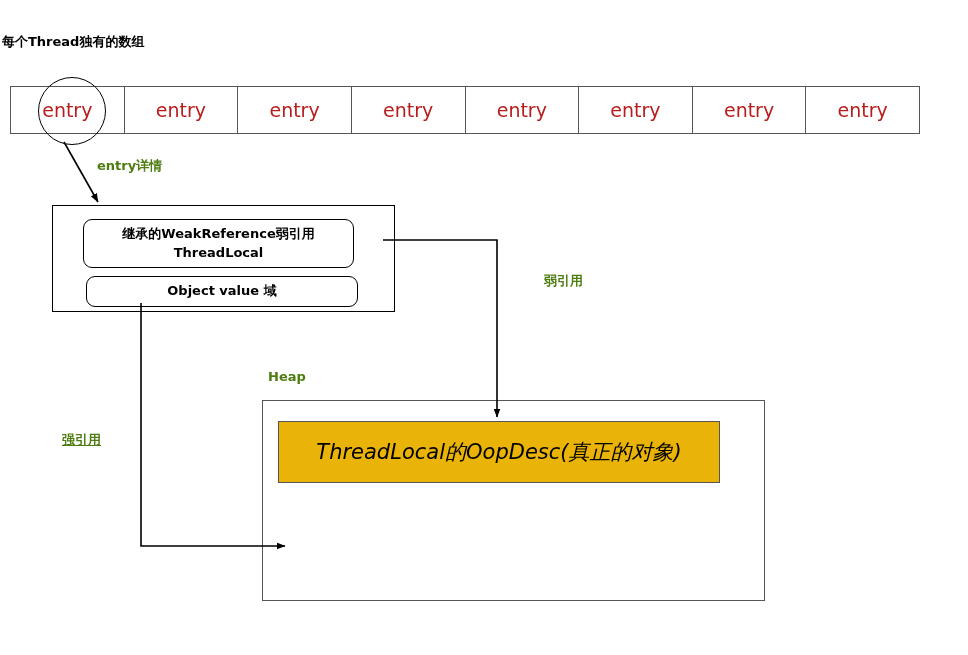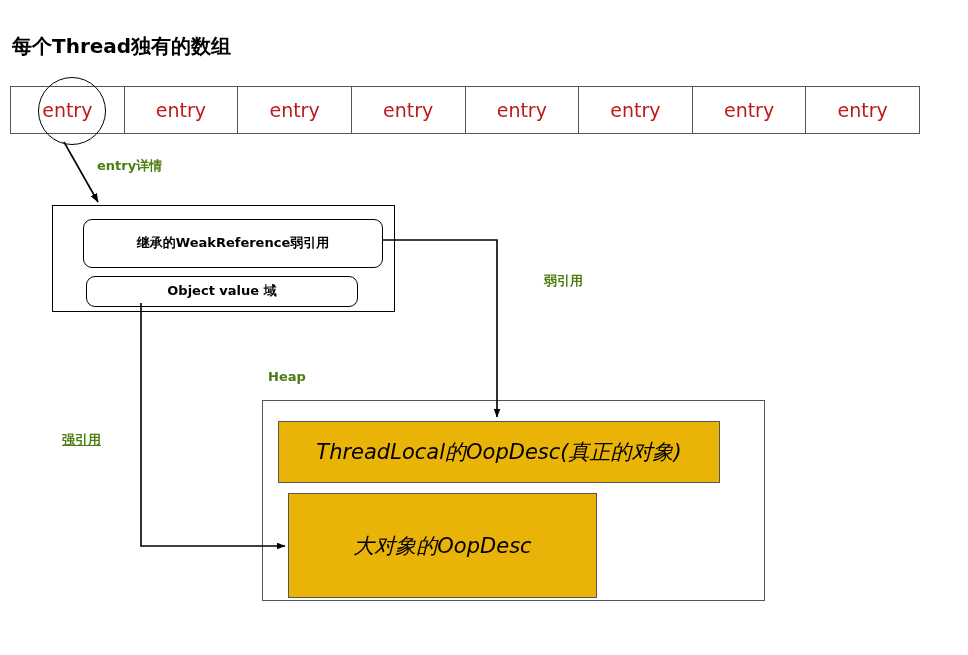--- a/index.html
+++ b/index.html
@@ -12,23 +12,23 @@
     width: 968px;
     height: 655px;
     background: #ffffff;
     font-family: "DejaVu Sans", "Liberation Sans", sans-serif;
     overflow: hidden;
   }
 
   
   .diagram-title {
     position: absolute;
-    left: 12px;
+    left: 2px;
     top: 33px;
-    font-size: 20px;
+    font-size: 13px;
     font-weight: bold;
     color: #000000;
     white-space: nowrap;
     letter-spacing: 0px;
   }
 
   
   .entry-array {
     position: absolute;
     left: 10px;
@@ -101,21 +101,21 @@
     justify-content: center;
     text-align: center;
     font-size: 13px;
     font-weight: bold;
     color: #000000;
     line-height: 1.45;
   }
   .field-weakref {
     left: 30px;
     top: 13px;
-    width: 300px;
+    width: 271px;
     height: 49px;
   }
   .field-value {
     left: 33px;
     top: 70px;
     width: 272px;
     height: 31px;
   }
 
   
@@ -188,28 +188,28 @@
 
   <div class="edge-label label-entry-detail">entry详情</div>
   <div class="edge-label label-weak">弱引用</div>
   <div class="edge-label label-strong">强引用</div>
   <div class="edge-label label-heap">Heap</div>
 
   <div class="entry-detail-box">
     <div class="rounded-field field-weakref">
       <div>
         <div>继承的WeakReference弱引用</div>
+        <div>ThreadLocal</div>
       </div>
     </div>
     <div class="rounded-field field-value">Object value 域</div>
   </div>
 
   <div class="heap-box"></div>
   <div class="heap-obj obj-threadlocal">ThreadLocal的OopDesc(真正的对象)</div>
-  <div class="heap-obj obj-bigobject">大对象的OopDesc</div>
 
   <svg id="connectors" viewBox="0 0 968 655" xmlns="http://www.w3.org/2000/svg">
     <defs>
       <marker id="arrowhead" markerWidth="9" markerHeight="7" refX="8.5" refY="3.5" orient="auto" markerUnits="userSpaceOnUse">
         <polygon points="0 0, 9 3.5, 0 7" fill="#000000"></polygon>
       </marker>
     </defs>
 
     <path d="M 64 142 L 98 202" marker-end="url(#arrowhead)"></path>
 

